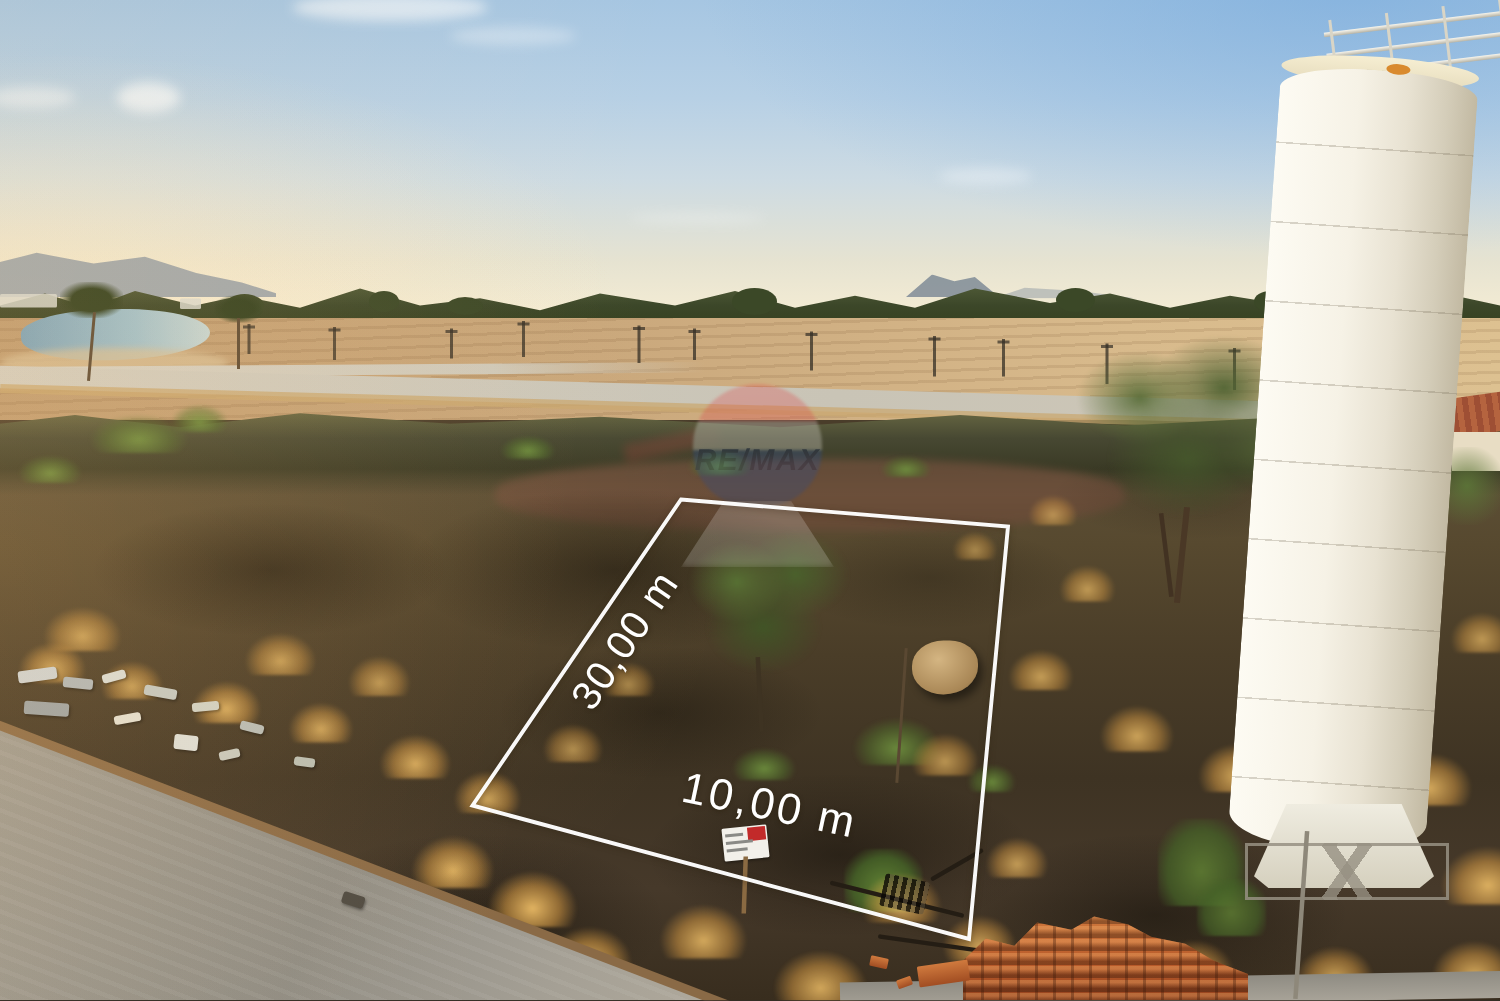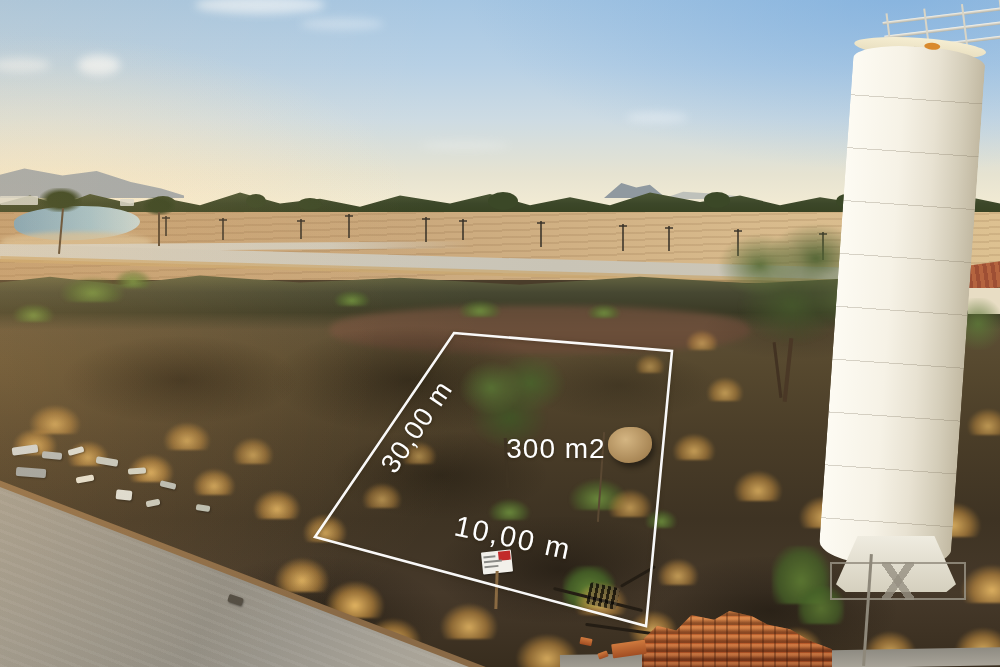--- a/index.html
+++ b/index.html
@@ -326,30 +326,35 @@
       <div class="siloBody"></div>
       <div class="siloOrange"></div>
     </div>
     <div class="siloBase"></div>
     <div class="siloFrame"></div>
   </div>
   <div class="frontPole"></div>
 
   <div class="sunlight"></div>
 
+  <div class="wm">
+    <div class="wmStreak"></div>
+    <div class="wmBalloon"></div>
+    <div class="wmFlare"></div>
+    <div class="wmText">RE/MAX</div>
+  </div>
 
   <div class="signBoard">
     <div class="signRed"></div>
     <div class="signLine" style="top:4px;width:12px"></div>
     <div class="signLine" style="top:9px;width:18px"></div>
     <div class="signLine" style="top:14px;width:14px"></div>
   </div>
   <div class="signPost"></div>
 
   <svg class="plotSvg" viewBox="0 0 1000 667" xmlns="http://www.w3.org/2000/svg">
     <polygon points="454,333 672,351 646,626 315,537" fill="none" stroke="#ffffff" stroke-width="2.6" stroke-linejoin="miter" opacity="0.97"></polygon>
   </svg>
 
   <div class="label labelSide">30,00 m</div>
-  <div class="label labelArea">300 m2</div>
   <div class="label labelFront">10,00 m</div>
 
 </div>
 
 </body></html>

